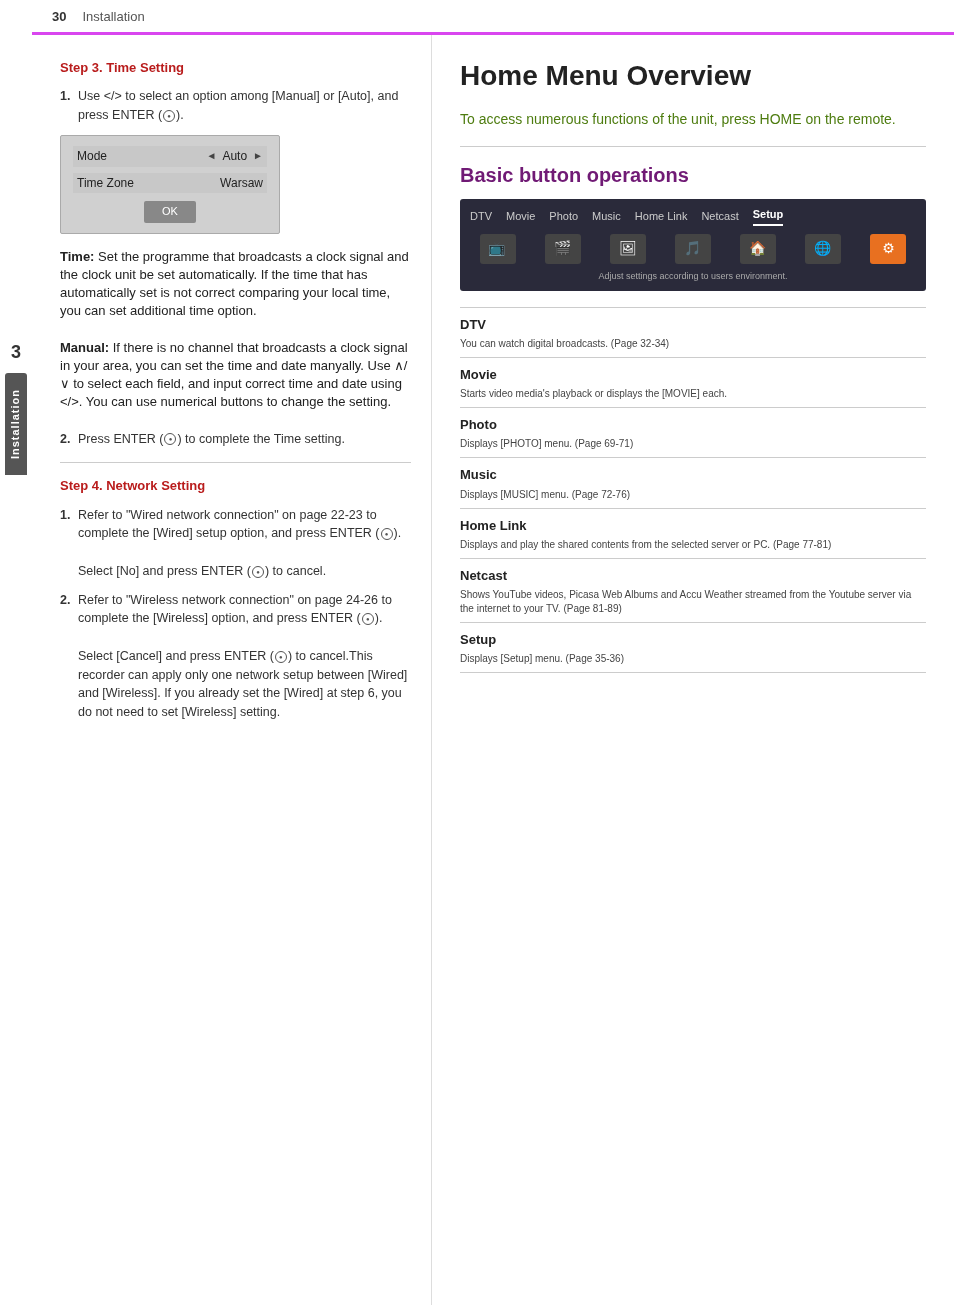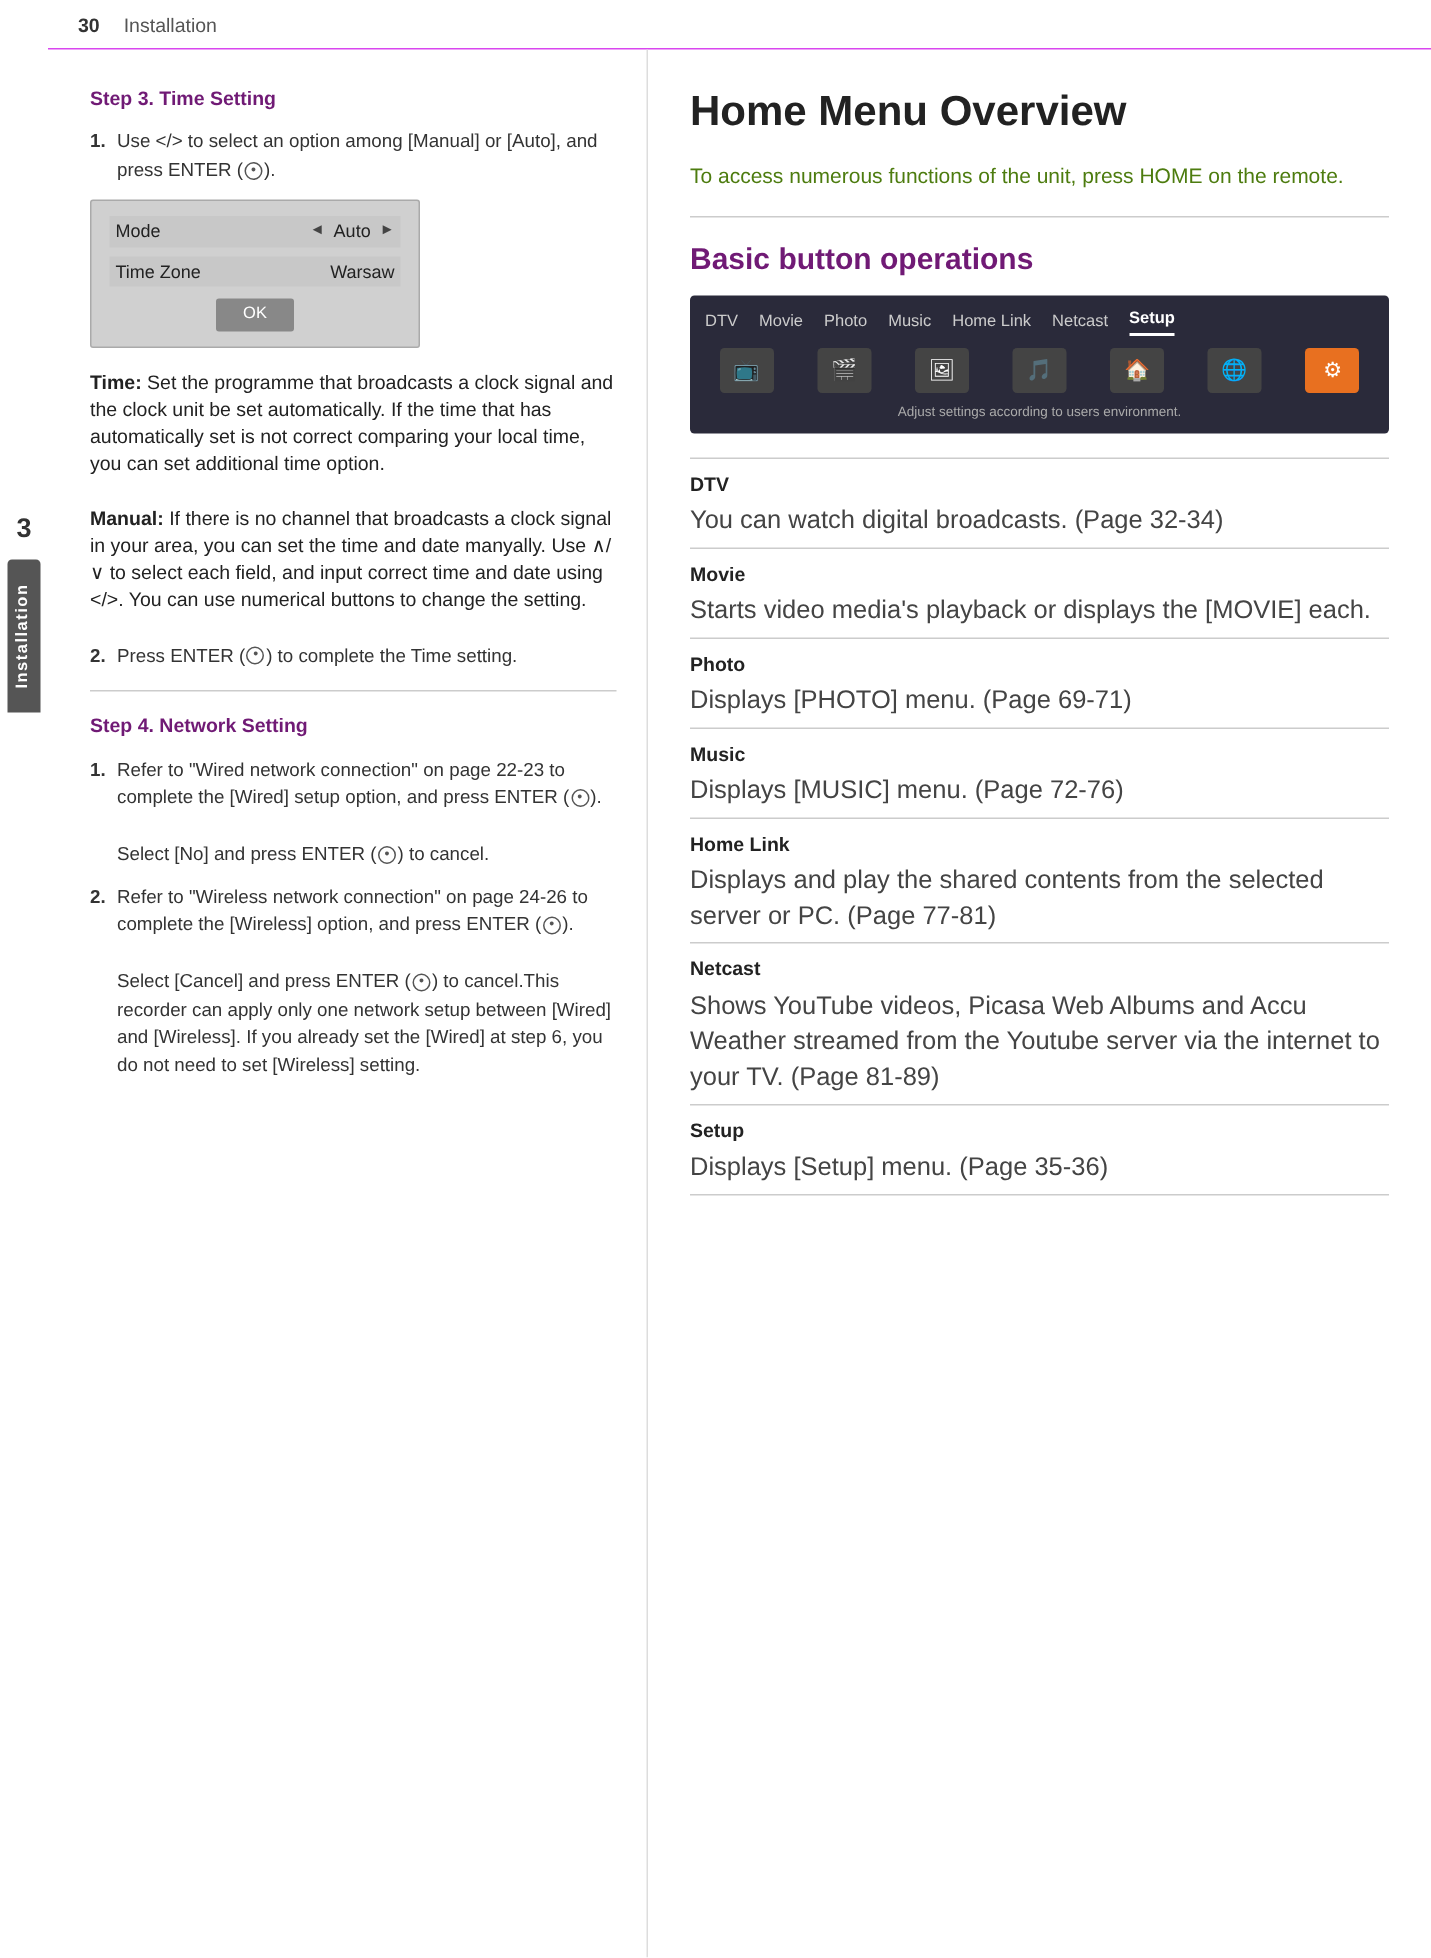--- a/index.html
+++ b/index.html
@@ -57,21 +57,21 @@
       flex: 1;
       display: flex;
       flex-direction: column;
       padding: 0;
     }
     
     .header-bar {
       display: flex;
       align-items: center;
       padding: 8px 20px 6px 20px;
-      border-bottom: 1px solid #d946ef;
+      border-bottom: 3px solid #d946ef;
     }
     .page-num {
       font-size: 13px;
       font-weight: bold;
       color: #333;
       margin-right: 16px;
     }
     .header-title {
       font-size: 13px;
       color: #555;
@@ -87,21 +87,21 @@
       border-right: 1px solid #ddd;
     }
     .right-col {
       flex: 1;
       padding: 24px 28px 20px 28px;
     }
     
     .step-heading {
       font-size: 13px;
       font-weight: bold;
-      color: #701a75;
+      color: #b91c1c;
       margin-bottom: 10px;
     }
     .step-list {
       list-style: none;
       padding: 0;
     }
     .step-list > li {
       margin-bottom: 10px;
       padding-left: 18px;
       position: relative;
@@ -266,21 +266,21 @@
     .category-item:last-child {
       border-bottom: 1px solid #ccc;
     }
     .cat-title {
       font-size: 13px;
       font-weight: bold;
       color: #222;
       margin-bottom: 3px;
     }
     .cat-desc {
-      font-size: 17px;
+      font-size: 10px;
       color: #444;
       line-height: 1.4;
     }
   </style>
 </head>
 <body>
 
 <div class="page-container">
 
   <div class="side-tab">

